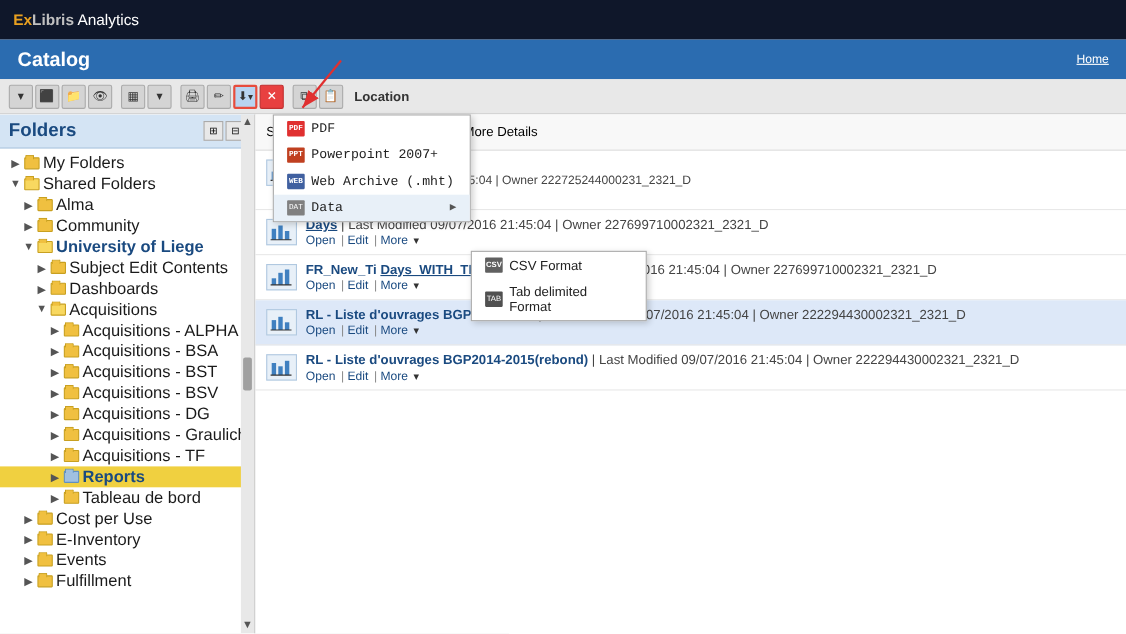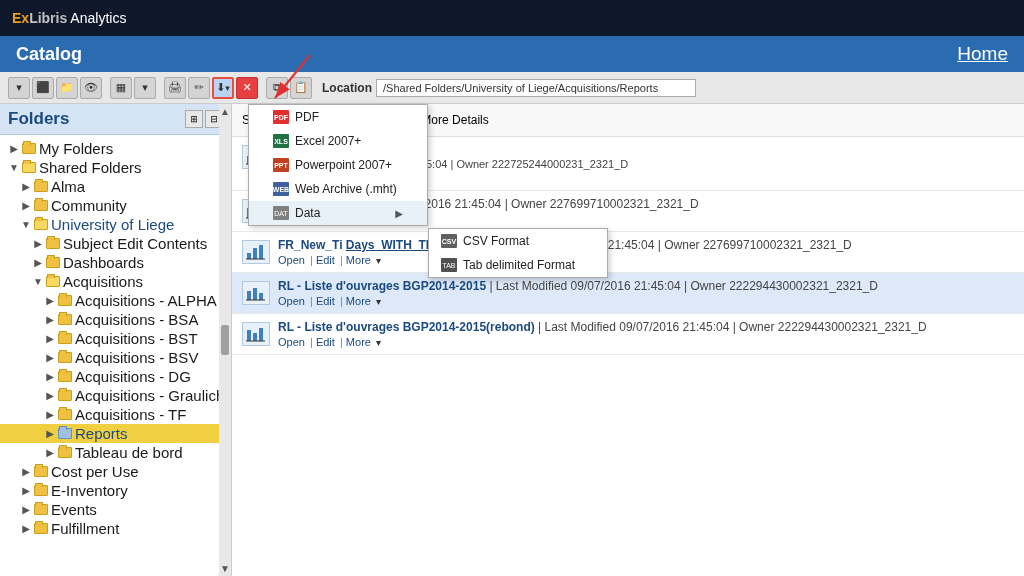--- a/index.html
+++ b/index.html
@@ -6,21 +6,21 @@
     body { font-family: Arial, sans-serif; font-size: 12px; background: #f0f0f0; width: 1024px; height: 576px; overflow: hidden; }
 
     
     .top-bar { background: #0f172a; height: 36px; display: flex; align-items: center; padding: 0 12px; }
     .top-bar-logo { color: white; font-size: 14px; font-weight: bold; }
     .top-bar-logo span { color: #e8a020; }
 
     
     .header { background: #2b6cb0; height: 36px; display: flex; align-items: center; justify-content: space-between; padding: 0 16px; }
     .header-title { color: white; font-size: 18px; font-weight: bold; }
-    .header-home { color: white; font-size: 19px; text-decoration: underline; cursor: pointer; }
+    .header-home { color: white; font-size: 11px; text-decoration: underline; cursor: pointer; }
 
     
     .toolbar { background: #e8e8e8; border-bottom: 1px solid #ccc; height: 32px; display: flex; align-items: center; padding: 0 8px; gap: 2px; }
     .toolbar-btn { background: #d4d4d4; border: 1px solid #aaa; border-radius: 2px; width: 22px; height: 22px; display: flex; align-items: center; justify-content: center; cursor: pointer; font-size: 11px; color: #333; }
     .toolbar-btn.active { background: #b8d4f0; border: 2px solid #e74c3c; }
     .toolbar-separator { width: 4px; }
     .location-bar { display: flex; align-items: center; margin-left: 8px; flex: 1; }
     .location-label { font-size: 12px; color: #333; margin-right: 4px; font-weight: bold; }
     .location-input { border: 1px solid #aaa; padding: 2px 6px; font-size: 11px; width: 320px; background: white; color: #333; }
 
@@ -41,21 +41,21 @@
     .indent-2 { padding-left: 20px; }
     .indent-3 { padding-left: 32px; }
     .indent-4 { padding-left: 44px; }
     .expand-arrow { width: 12px; height: 12px; display: inline-flex; align-items: center; justify-content: center; color: #555; font-size: 10px; margin-right: 2px; flex-shrink: 0; }
     .folder-icon { width: 14px; height: 11px; background: #f0c040; border: 1px solid #c8a020; display: inline-block; margin-right: 3px; flex-shrink: 0; border-radius: 1px; position: relative; }
     .folder-icon::before { content: ''; position: absolute; top: -3px; left: 0; width: 6px; height: 3px; background: #f0c040; border: 1px solid #c8a020; border-bottom: none; border-radius: 1px 1px 0 0; }
     .folder-icon.open { background: #f8d860; }
     .folder-icon.blue { background: #a0c0e0; border-color: #6090c0; }
     .folder-icon.blue::before { background: #a0c0e0; border-color: #6090c0; }
     .tree-label { font-size: 15px; color: #1a1a1a; }
-    .tree-label.bold { font-weight: normal; color: #1a4a80; }
+    .tree-label.bold { font-weight: bold; color: #1a4a80; }
 
     
     .content { flex: 1; background: white; overflow-y: auto; }
     .content-toolbar { display: flex; align-items: center; padding: 6px 10px; border-bottom: 1px solid #ddd; background: #f8f8f8; }
     .sort-label { font-size: 12px; margin-right: 4px; }
     .sort-select { border: 1px solid #aaa; padding: 2px 4px; font-size: 11px; background: white; }
     .show-details-cb { margin-left: 8px; }
     .show-details-label { font-size: 12px; margin-left: 3px; }
 
     
@@ -64,26 +64,26 @@
     .report-icon { width: 28px; height: 24px; background: #e8f0f8; border: 1px solid #b0c8e0; display: flex; align-items: center; justify-content: center; flex-shrink: 0; margin-top: 2px; }
     .report-details { flex: 1; }
     .report-title { font-size: 12px; font-weight: bold; color: #1a4a80; }
     .report-title a { color: #1a4a80; text-decoration: none; }
     .report-meta { font-size: 11px; color: #444; margin-top: 1px; }
     .report-actions { font-size: 11px; margin-top: 2px; }
     .report-actions a { color: #1a4a80; text-decoration: none; margin-right: 2px; }
     .report-actions .sep { color: #888; }
     .more-arrow { font-size: 10px; color: #333; }
     .dropdown-menu { position: absolute; top: 104px; left: 248px; background: white; border: 1px solid #aaa; box-shadow: 2px 2px 6px rgba(0,0,0,0.2); z-index: 100; width: 180px; }
-    .dropdown-item { padding: 5px 24px; font-size: 12px; cursor: pointer; display: flex; align-items: center; gap: 6px; color: #222; }
+    .dropdown-item { padding: 5px 12px; font-size: 12px; cursor: pointer; display: flex; align-items: center; gap: 6px; color: #222; font-family: Liberation Mono, monospace; }
     .dropdown-item .item-icon { width: 16px; height: 14px; display: flex; align-items: center; justify-content: center; flex-shrink: 0; }
     .submenu-arrow { margin-left: auto; color: #555; font-size: 10px; }
 
     
-    .sub-dropdown { position: absolute; top: 104px; left: 428px; background: white; border: 1px solid #aaa; box-shadow: 2px 2px 6px rgba(0,0,0,0.2); z-index: 101; width: 180px; }
+    .sub-dropdown { position: absolute; top: 104px; left: 428px; background: white; border: 1px solid #aaa; box-shadow: 2px 2px 6px rgba(0,0,0,0.2); z-index: 101; width: 160px; }
     .sub-dropdown-item { padding: 5px 12px; font-size: 12px; cursor: pointer; display: flex; align-items: center; gap: 6px; color: #222; }
     .sub-dropdown-item .item-icon { width: 16px; height: 14px; display: flex; align-items: center; justify-content: center; flex-shrink: 0; }
 
     
     .pdf-icon { width: 16px; height: 14px; background: #e03030; color: white; font-size: 7px; font-weight: bold; display: flex; align-items: center; justify-content: center; border-radius: 1px; }
     .excel-icon { width: 16px; height: 14px; background: #207040; color: white; font-size: 7px; font-weight: bold; display: flex; align-items: center; justify-content: center; border-radius: 1px; }
     .ppt-icon { width: 16px; height: 14px; background: #c04020; color: white; font-size: 7px; font-weight: bold; display: flex; align-items: center; justify-content: center; border-radius: 1px; }
     .web-icon { width: 16px; height: 14px; background: #4060a0; color: white; font-size: 7px; font-weight: bold; display: flex; align-items: center; justify-content: center; border-radius: 1px; }
     .csv-icon { width: 16px; height: 14px; background: #606060; color: white; font-size: 7px; font-weight: bold; display: flex; align-items: center; justify-content: center; border-radius: 1px; }
     .xml-icon { width: 16px; height: 14px; background: #e08020; color: white; font-size: 7px; font-weight: bold; display: flex; align-items: center; justify-content: center; border-radius: 1px; }
@@ -117,21 +117,20 @@
   <div class="toolbar-btn active" style="position:relative;">
     <span>⬇</span>
       <span style="font-size:9px">▾</span>
   </div>
   <div class="toolbar-btn" style="background:#e84040; color:white; border-color:#c03030;">✕</div>
   <div class="toolbar-separator"></div>
   <div class="toolbar-btn">⧉</div>
   <div class="toolbar-btn">📋</div>
   <div class="location-bar">
     <span class="location-label">Location</span>
-    <input class="location-input" type="text" value="/Shared Folders/University of Liege/Acquisitions/Reports" style="">
   </div>
 </div>
 
 <div class="main">
 
   <div class="sidebar" style="position:relative;">
     <div class="sidebar-header">
       <span class="sidebar-header-title">Folders</span>
       <div class="sidebar-header-icons">
         <div class="sidebar-icon-btn">⊞</div>
@@ -418,24 +417,20 @@
 </div>
 
 <div style="position:fixed; top:0; left:0; width:1024px; height:576px; pointer-events:none; z-index:50;">
 
   <div class="dropdown-menu" style="pointer-events:all;">
     <div class="dropdown-item">
       <span class="item-icon pdf-icon">PDF</span>
       <span>PDF</span>
     </div>
     <div class="dropdown-item">
-      <span class="item-icon excel-icon">XLS</span>
-      <span>Excel 2007+</span>
-    </div>
-    <div class="dropdown-item">
       <span class="item-icon ppt-icon">PPT</span>
       <span>Powerpoint 2007+</span>
     </div>
     <div class="dropdown-item">
       <span class="item-icon web-icon">WEB</span>
       <span>Web Archive (.mht)</span>
     </div>
     <div class="dropdown-item data-highlighted" style="background:#e8f0f8;">
       <span class="item-icon" style="width:16px;height:14px;background:#808080;color:white;font-size:7px;display:flex;align-items:center;justify-content:center;border-radius:1px;">DAT</span>
       <span>Data</span>

